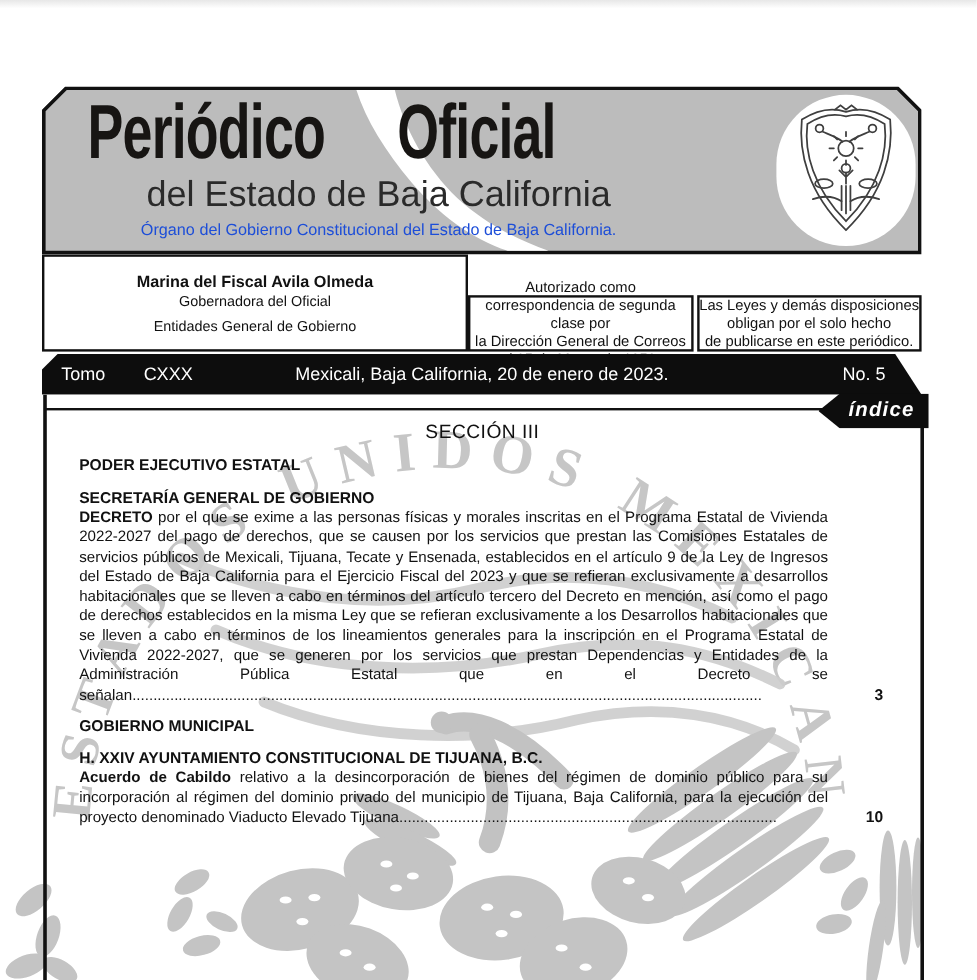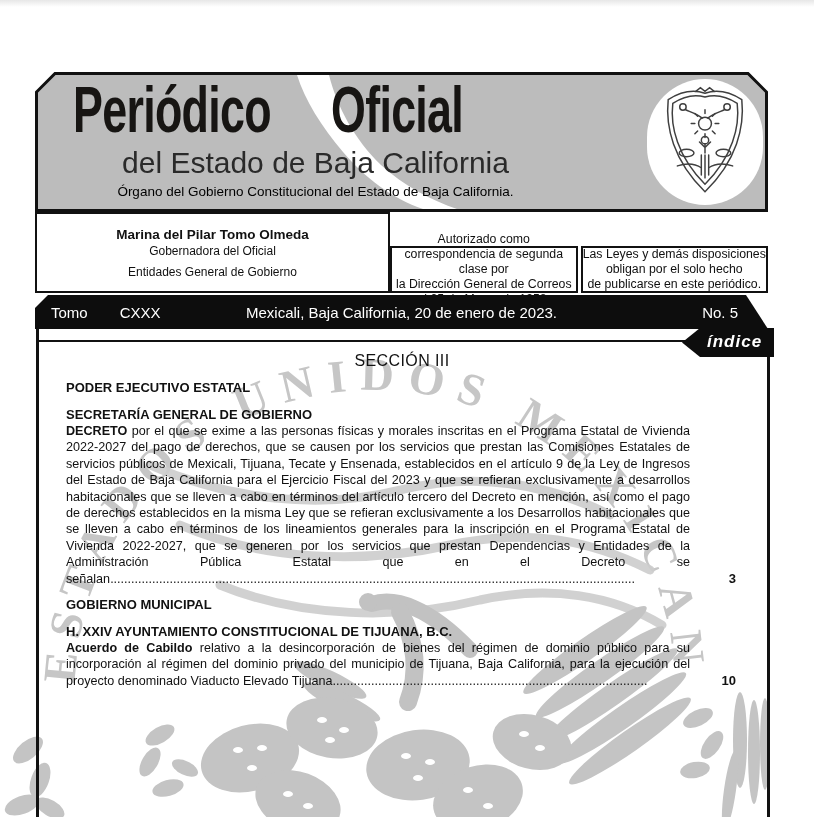--- a/index.html
+++ b/index.html
@@ -19,21 +19,21 @@
   .masthead-bg { position:absolute; left:0; top:0; }
   .masthead-title {
     position:absolute; left:38px; top:6px; line-height:1; white-space:nowrap;
     font-weight:900; font-size:64px; color:#171513; letter-spacing:-1px;
     transform:scaleX(0.70); transform-origin:left top;
   }
   .title-right { margin-left:86px; }
   .masthead-sub { position:absolute; left:28px; top:74px; width:505px; text-align:center;
     font-size:30px; color:#2a2a2a; line-height:1.1; }
   .masthead-tagline { position:absolute; left:28px; top:112px; width:505px; text-align:center;
-    font-size:13.5px; color:#000000; }
+    font-size:13.5px; color:#1d4ed8; }
   .emblem { position:absolute; left:612px; top:7px; width:116px; height:126px;
     background:#ffffff; border-radius:58px; display:flex; align-items:center; justify-content:center; }
 
   
   .info-row { position:absolute; left:35px; top:212px; width:733px; height:81px; display:flex; z-index:2; }
   .officials-box { width:355px; border:2px solid #111; background:#fff; text-align:center;
     display:flex; flex-direction:column; justify-content:center; gap:2px; padding:3px 0; }
   .official-name { font-size:13.5px; font-weight:bold; }
   .official-role { font-size:12px; margin-bottom:5px; }
   .notices { flex:1; display:flex; flex-direction:row; gap:3px;margin-top:34px; }
@@ -172,21 +172,21 @@
       <path d="M 46 76 V 98 M 50 76 V 101 M 54 76 V 98"></path>
       <ellipse cx="30" cy="74" rx="8" ry="4"></ellipse>
         <ellipse cx="70" cy="74" rx="8" ry="4"></ellipse>
       <path d="M 20 88 C 32 84 40 86 46 90 M 80 88 C 68 84 60 86 54 90"></path>
     </svg>
   </div>
 </div>
 
 <div class="info-row">
   <div class="officials-box">
-    <div class="official-name">Marina del Pilar Tomo Olmeda</div>
+    <div class="official-name">Marina del Fiscal Avila Olmeda</div>
     <div class="official-role">Gobernadora del Oficial</div>
     <div class="official-role" style="margin-bottom:0">Entidades General de Gobierno</div>
   </div>
   <div class="notices">
     <div class="notice">
       <span>Autorizado como correspondencia de segunda clase por</span>
       <span>la Dirección General de Correos el 25 de Marzo de 1958.</span>
     </div>
     <div class="notice">
       <span>Las Leyes y demás disposiciones obligan por el solo hecho</span>

